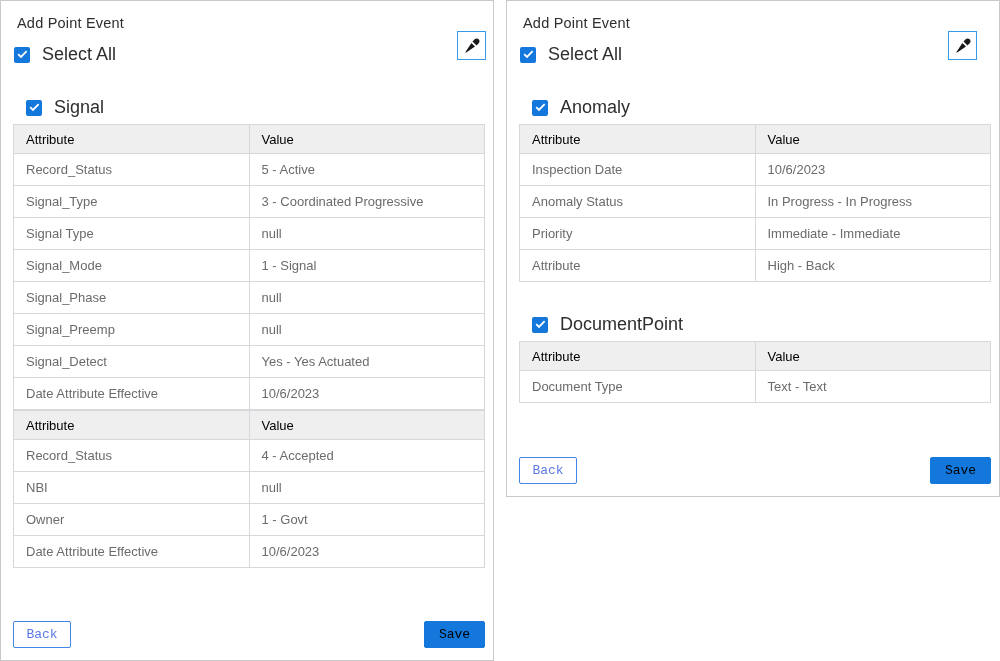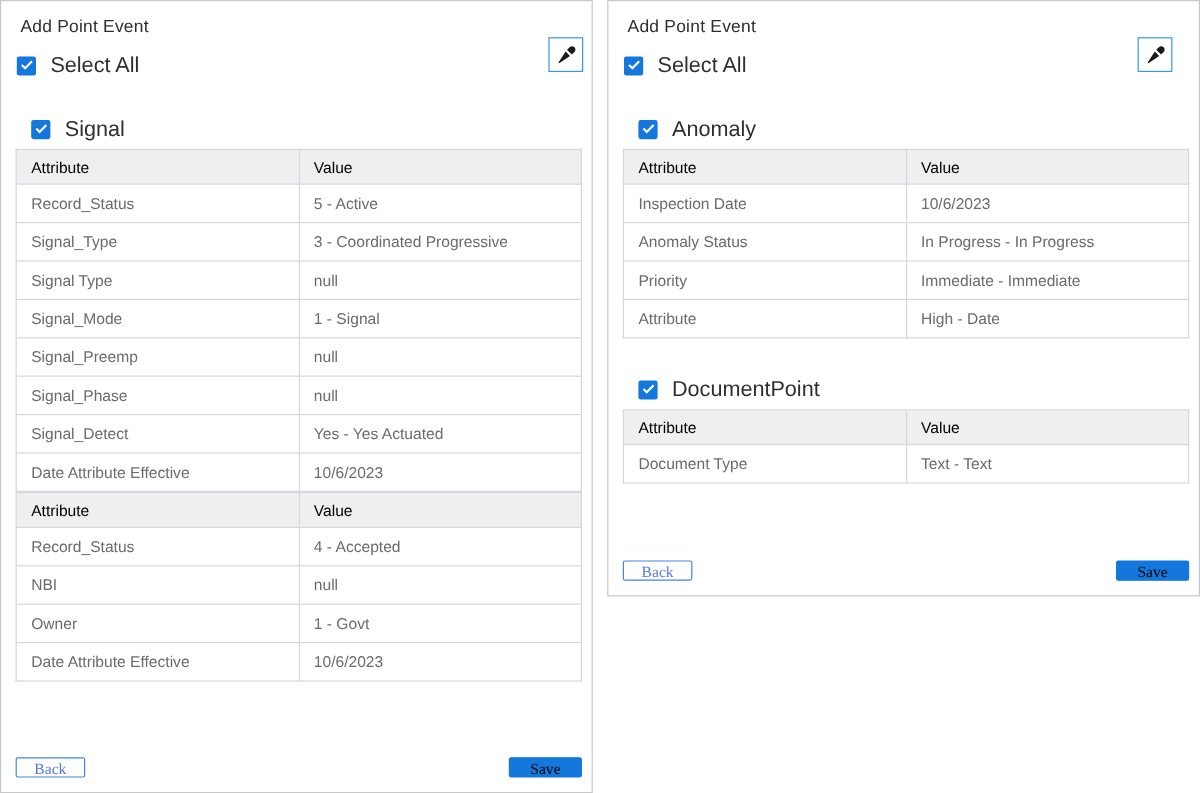--- a/index.html
+++ b/index.html
@@ -51,22 +51,22 @@
   }
   .attr-table th { height:28px; background:var(--table-header-bg, #efeff0); color:#000000; }
   .attr-table td { height:31px; color:var(--cell-text, #6b6b6b); }
   .attr-table col.c1 { width:50%; }
 
   .footer {
     position:absolute; left:12px; right:8px; bottom:12px;
     display:flex; justify-content:space-between; align-items:center;
   }
   .btn {
-    height:17px; border-radius:2px; font-size:13px; cursor:pointer;
-    font-family:Liberation Serif, serif;
+    height:27px; border-radius:2px; font-size:13px; cursor:pointer;
+    font-family:Liberation Mono, monospace;
   }
   .btn-back {
     width:58px; background:#fff;
     border:1px solid var(--back-border, #4285e8);
     color:var(--back-text, #5a78e6);
   }
   .btn-save {
     width:61px; color:#000000;
     background:var(--primary-blue, #1377dc);
     border:1px solid var(--primary-blue, #1377dc);
@@ -124,25 +124,25 @@
         </tr>
         <tr>
           <td>Signal Type</td>
           <td>null</td>
         </tr>
         <tr>
           <td>Signal_Mode</td>
           <td>1 - Signal</td>
         </tr>
         <tr>
+          <td>Signal_Phase</td>
+          <td>null</td>
+        </tr>
+        <tr>
           <td>Signal_Preemp</td>
-          <td>null</td>
-        </tr>
-        <tr>
-          <td>Signal_Phase</td>
           <td>null</td>
         </tr>
         <tr>
           <td>Signal_Detect</td>
           <td>Yes - Yes Actuated</td>
         </tr>
         <tr>
           <td>Date Attribute Effective</td>
           <td>10/6/2023</td>
         </tr>
@@ -234,21 +234,21 @@
         <tr>
           <td>Anomaly Status</td>
           <td>In Progress - In Progress</td>
         </tr>
         <tr>
           <td>Priority</td>
           <td>Immediate - Immediate</td>
         </tr>
         <tr>
           <td>Attribute</td>
-          <td>High - Date</td>
+          <td>High - Back</td>
         </tr>
       </tbody>
     </table>
 
     <div class="check-row section-label-row">
       <span class="checkbox" role="checkbox" aria-checked="true">
         <svg viewBox="0 0 12 10">
             <polyline points="1.2,4.6 4.3,7.7 10.6,1.2" fill="none" stroke="#fff" stroke-width="2"></polyline>
           </svg>
       </span>

